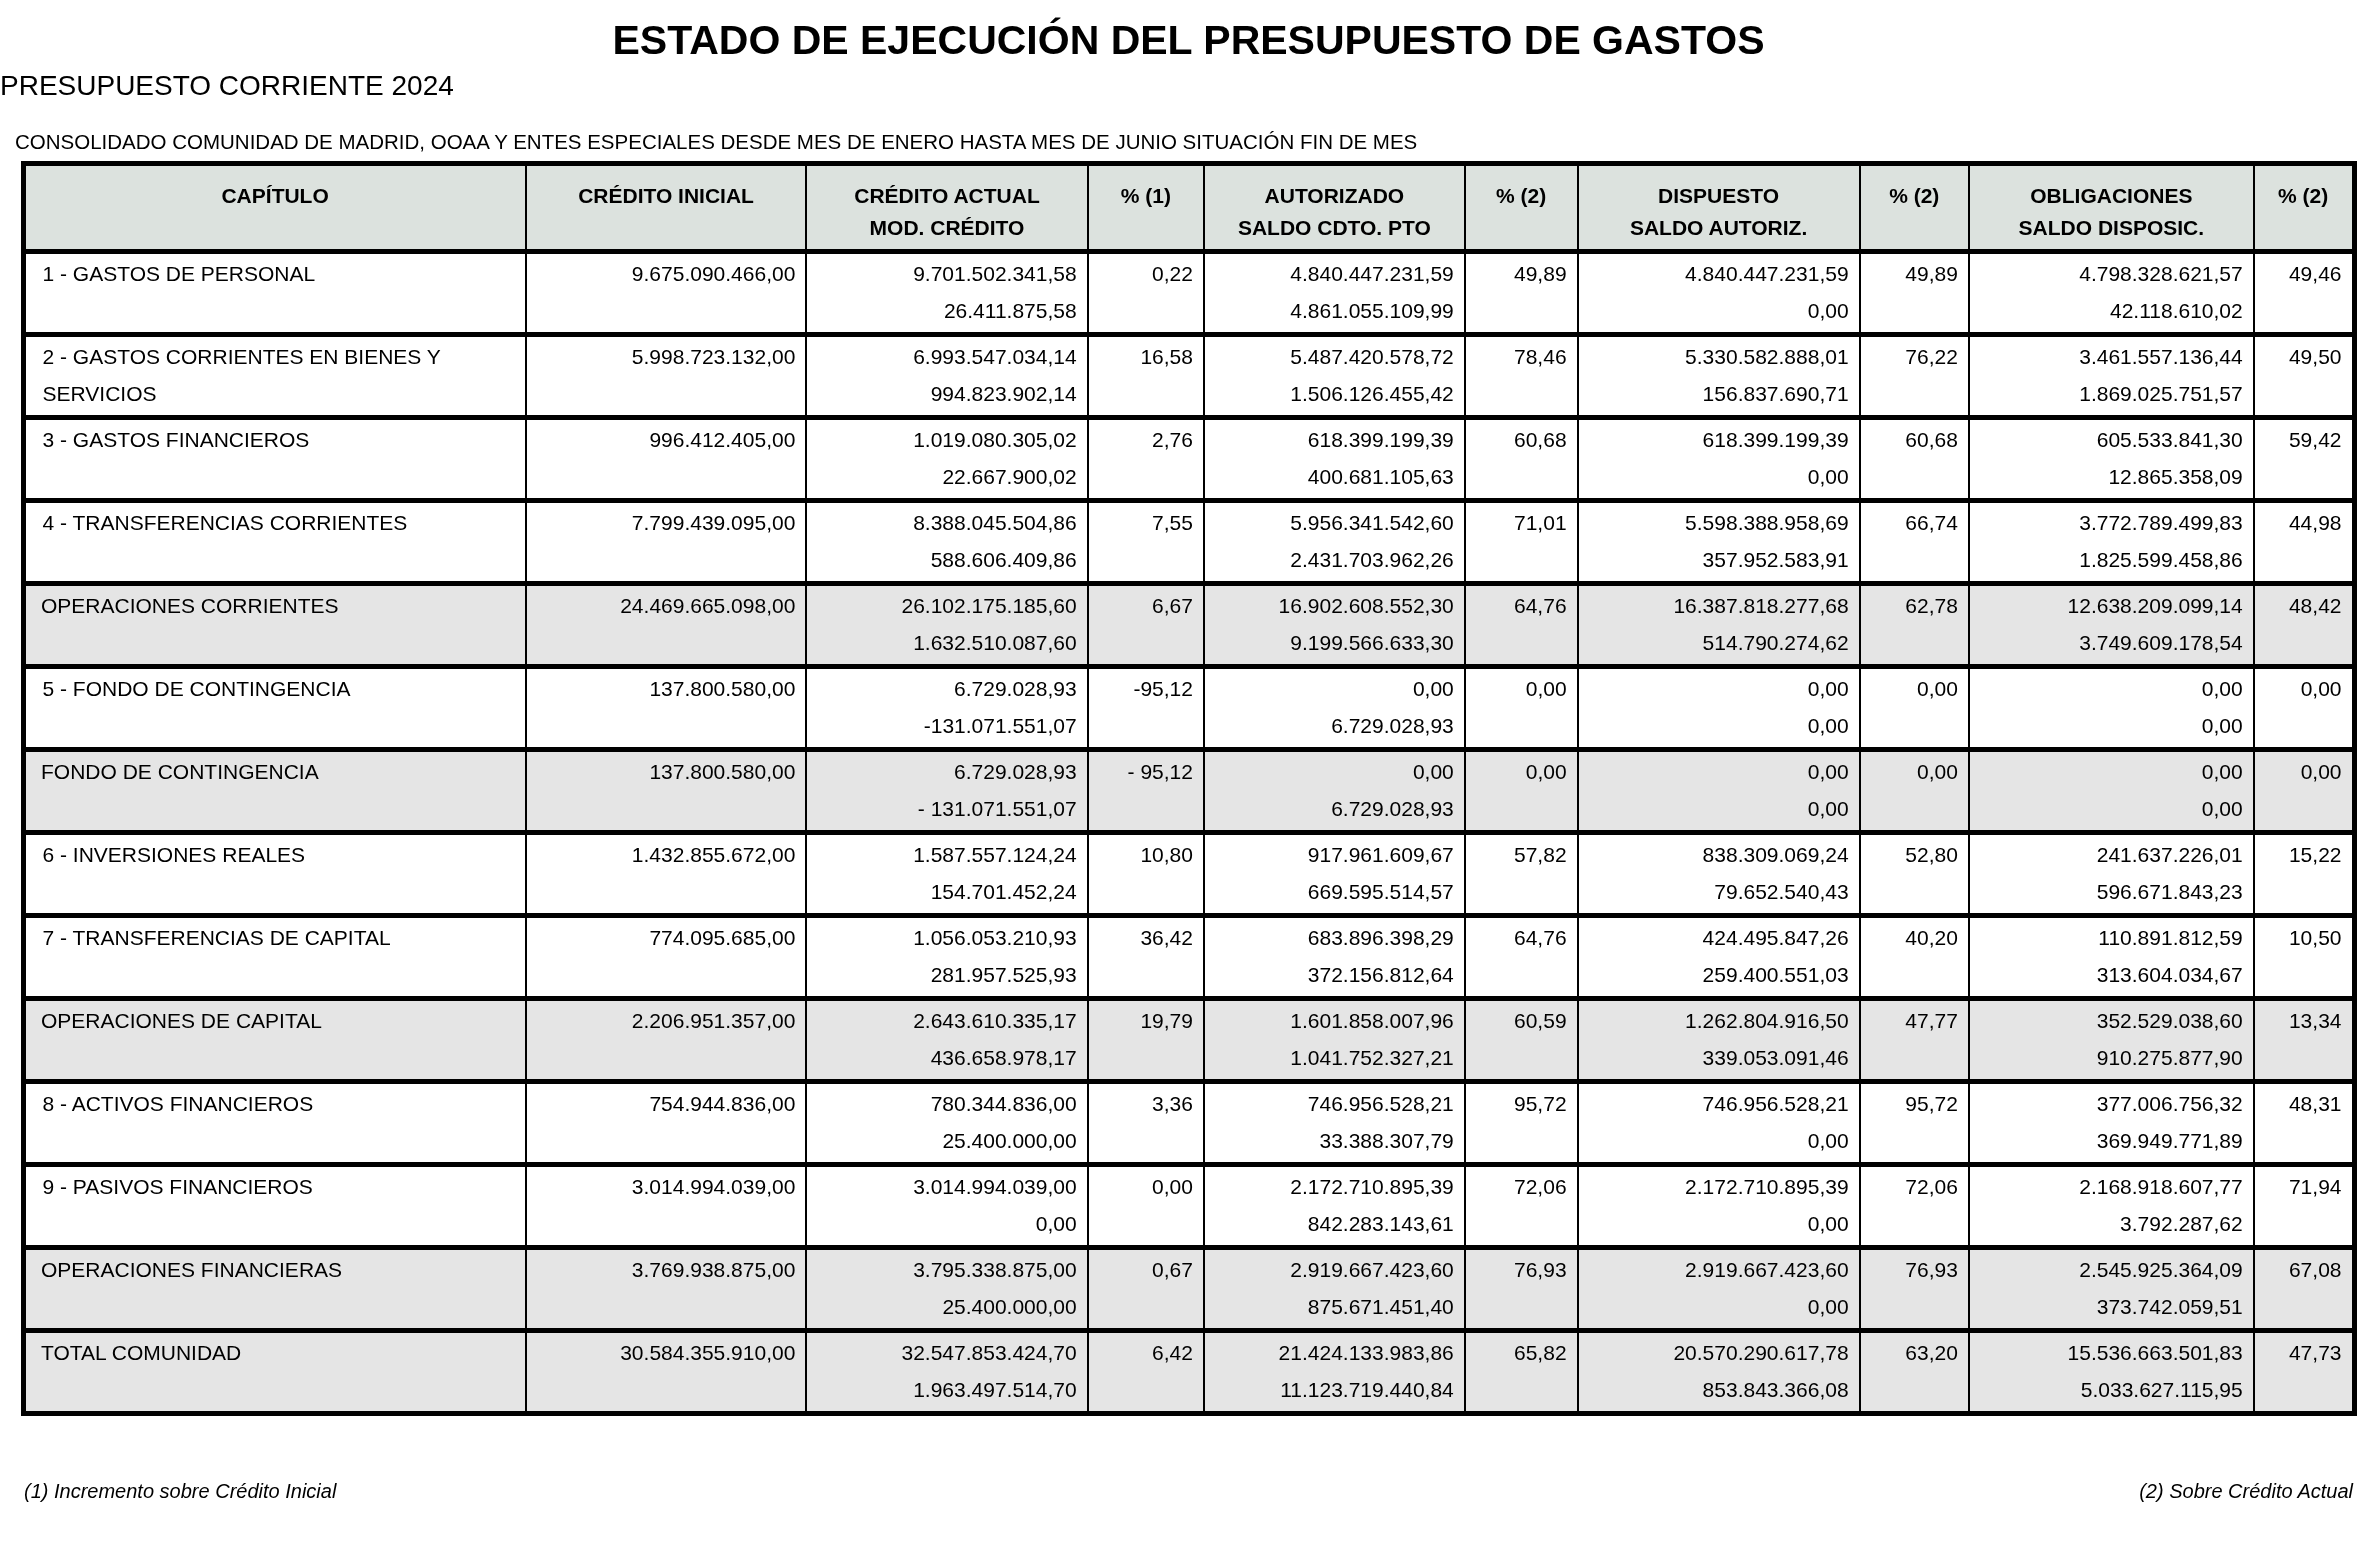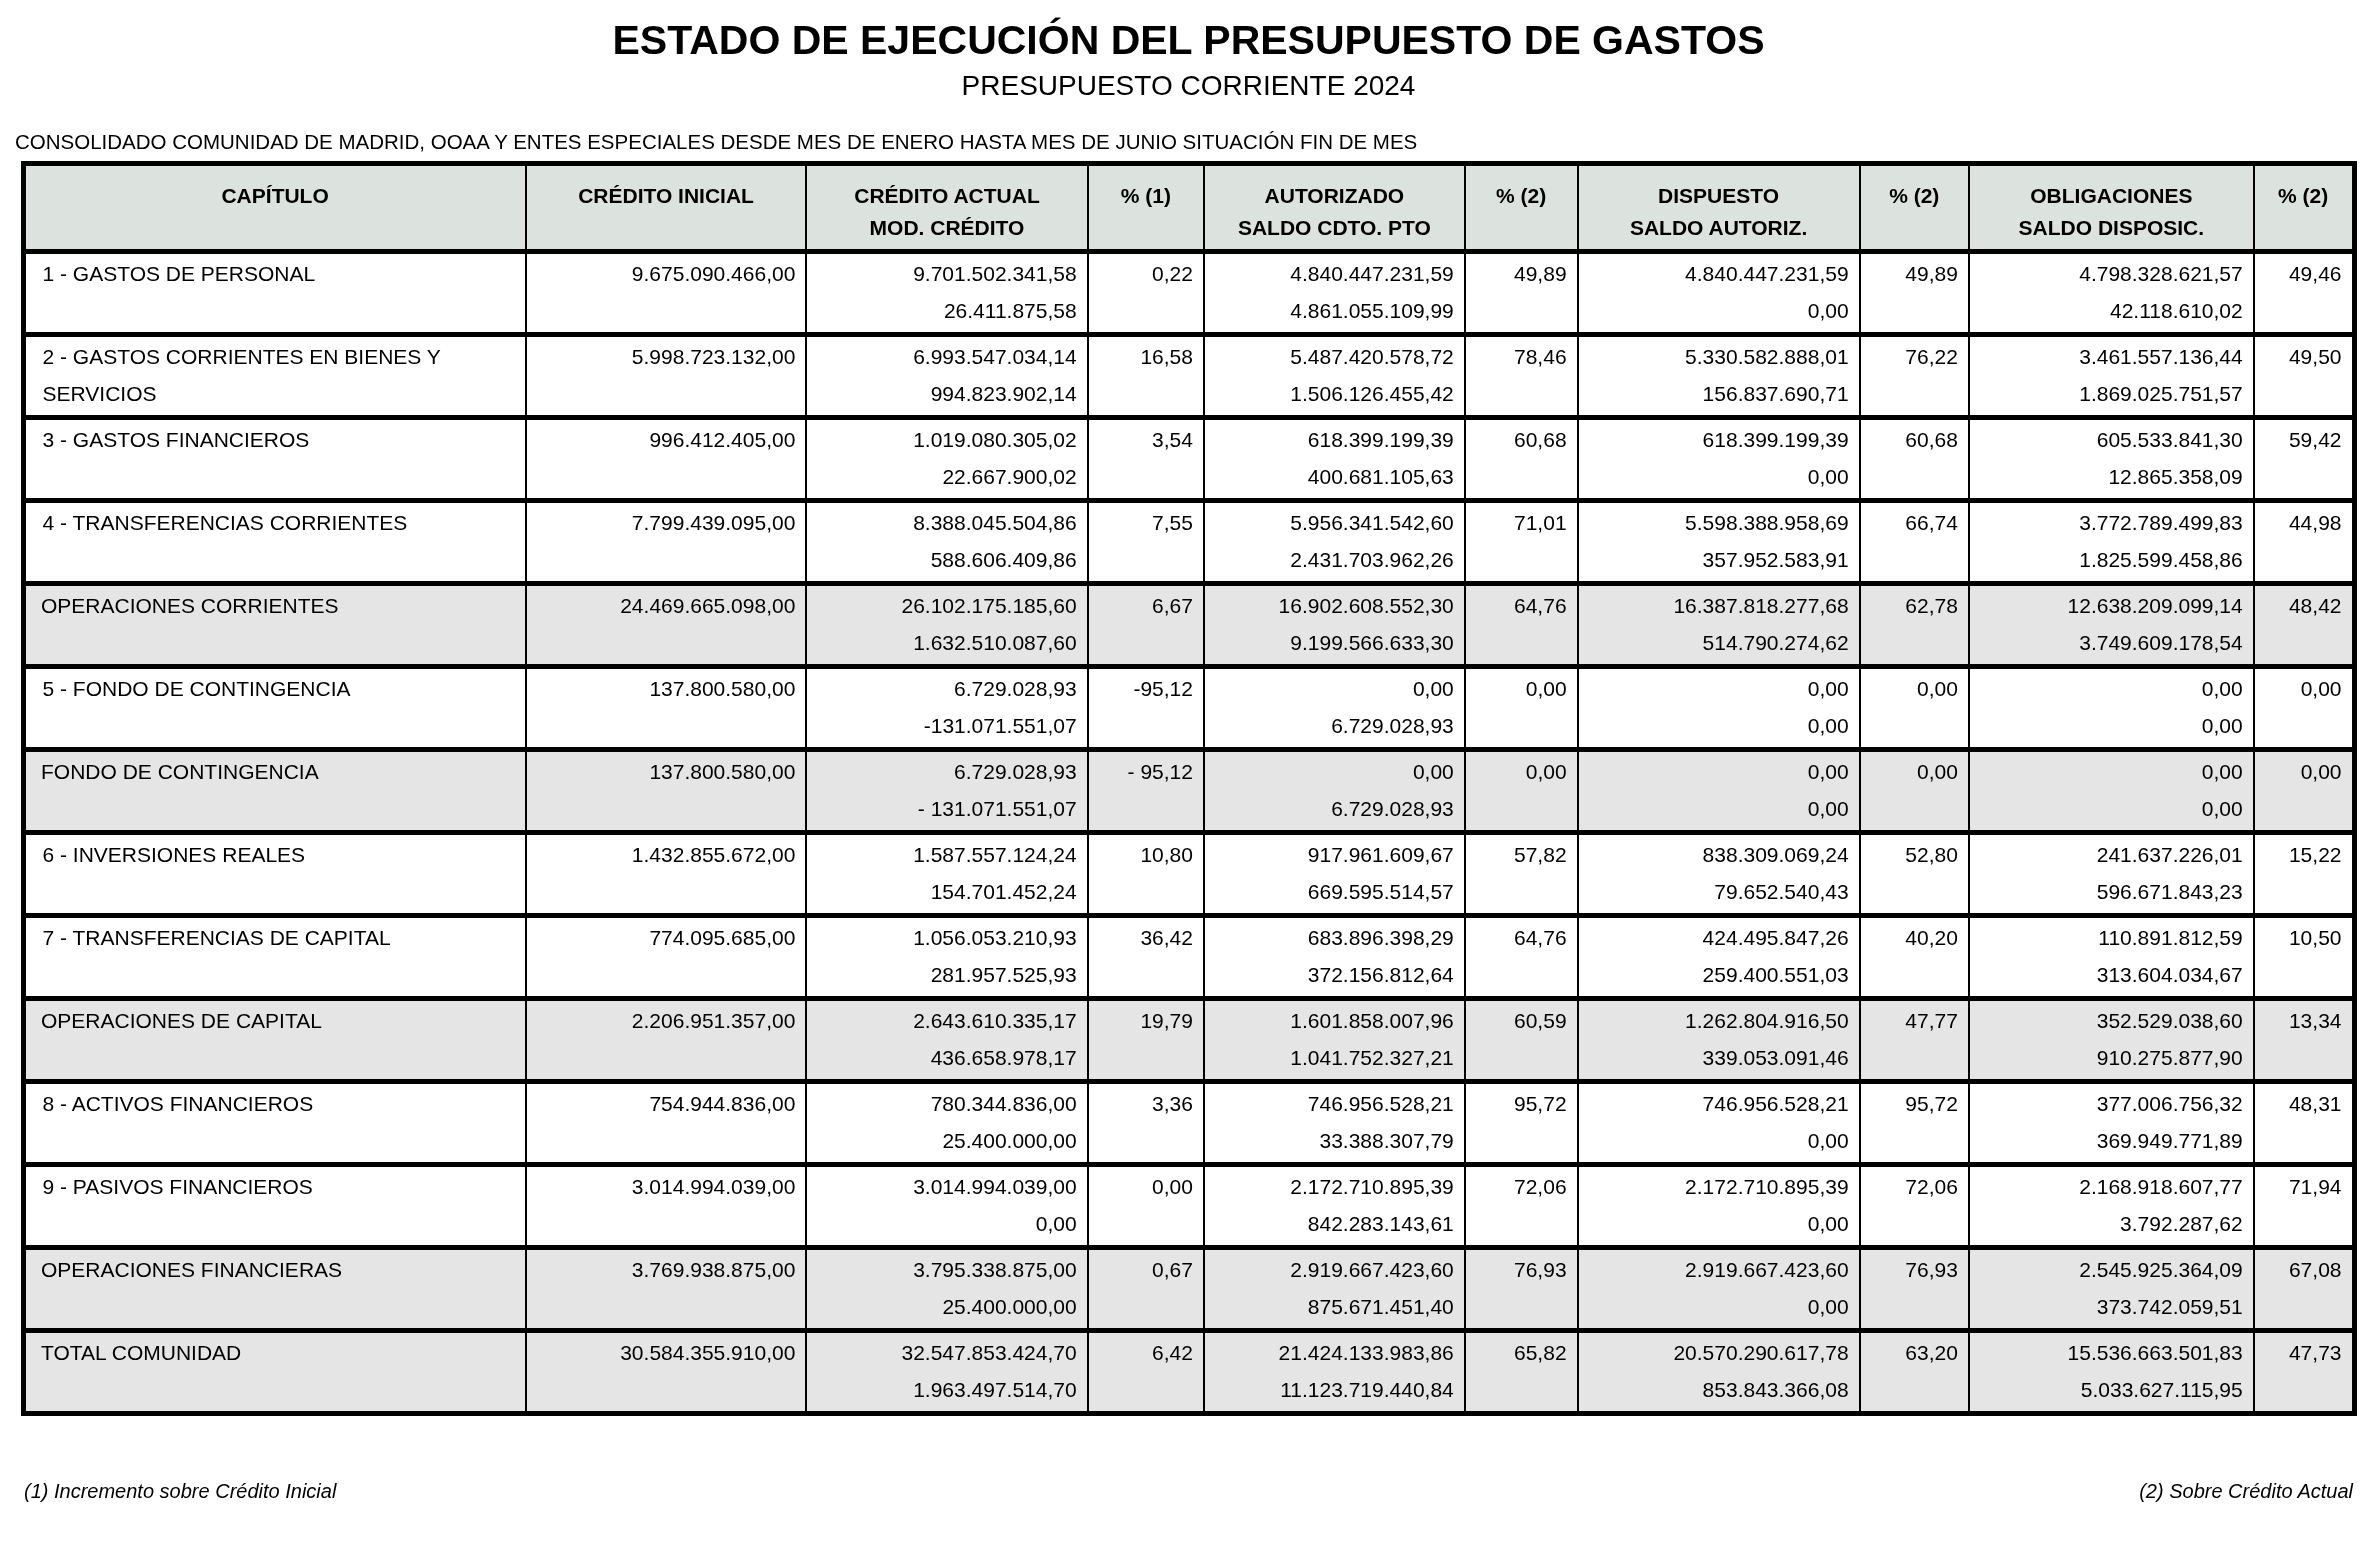--- a/index.html
+++ b/index.html
@@ -2,21 +2,21 @@
 <html style="font-size:11.3px"><head>
 <meta charset="utf-8">
 <style>
   html,body { margin:0; padding:0; }
   body {
     width:2377px; height:1552px; background:#ffffff; color:#000;
     font-family:"Liberation Sans", sans-serif;
     -webkit-font-smoothing:antialiased;
   }
   .title { text-align:center; font-weight:bold; font-size:41px; padding-top:17px; letter-spacing:0px; }
-  .subtitle { text-align:center; font-size:28px; margin-top:5.7px; }
+  .subtitle { text-align:left; font-size:28px; margin-top:5.7px; }
   .scope { font-size:20.5px; margin:28px 0 7px 15px; }
   table.budget {
     border-collapse:collapse; table-layout:fixed;
     width:2336px; margin-left:20.5px;
     border:5.7px solid #000;
   }
   th, td {
     border:2.8px solid #000;
     border-top-width:5.7px; border-bottom-width:5.7px;
     box-sizing:border-box; vertical-align:top; padding:0;
@@ -246,21 +246,21 @@
           </div>
         </td>
         <td class="c-num">
           <div class="cell">
             <div class="l1">1.019.080.305,02</div>
             <div class="l2">22.667.900,02</div>
           </div>
         </td>
         <td class="c-pct">
           <div class="cell">
-            <div class="l1">3,54</div>
+            <div class="l1">2,76</div>
           </div>
         </td>
         <td class="c-num">
           <div class="cell">
             <div class="l1">618.399.199,39</div>
             <div class="l2">400.681.105,63</div>
           </div>
         </td>
         <td class="c-pct">
           <div class="cell">

